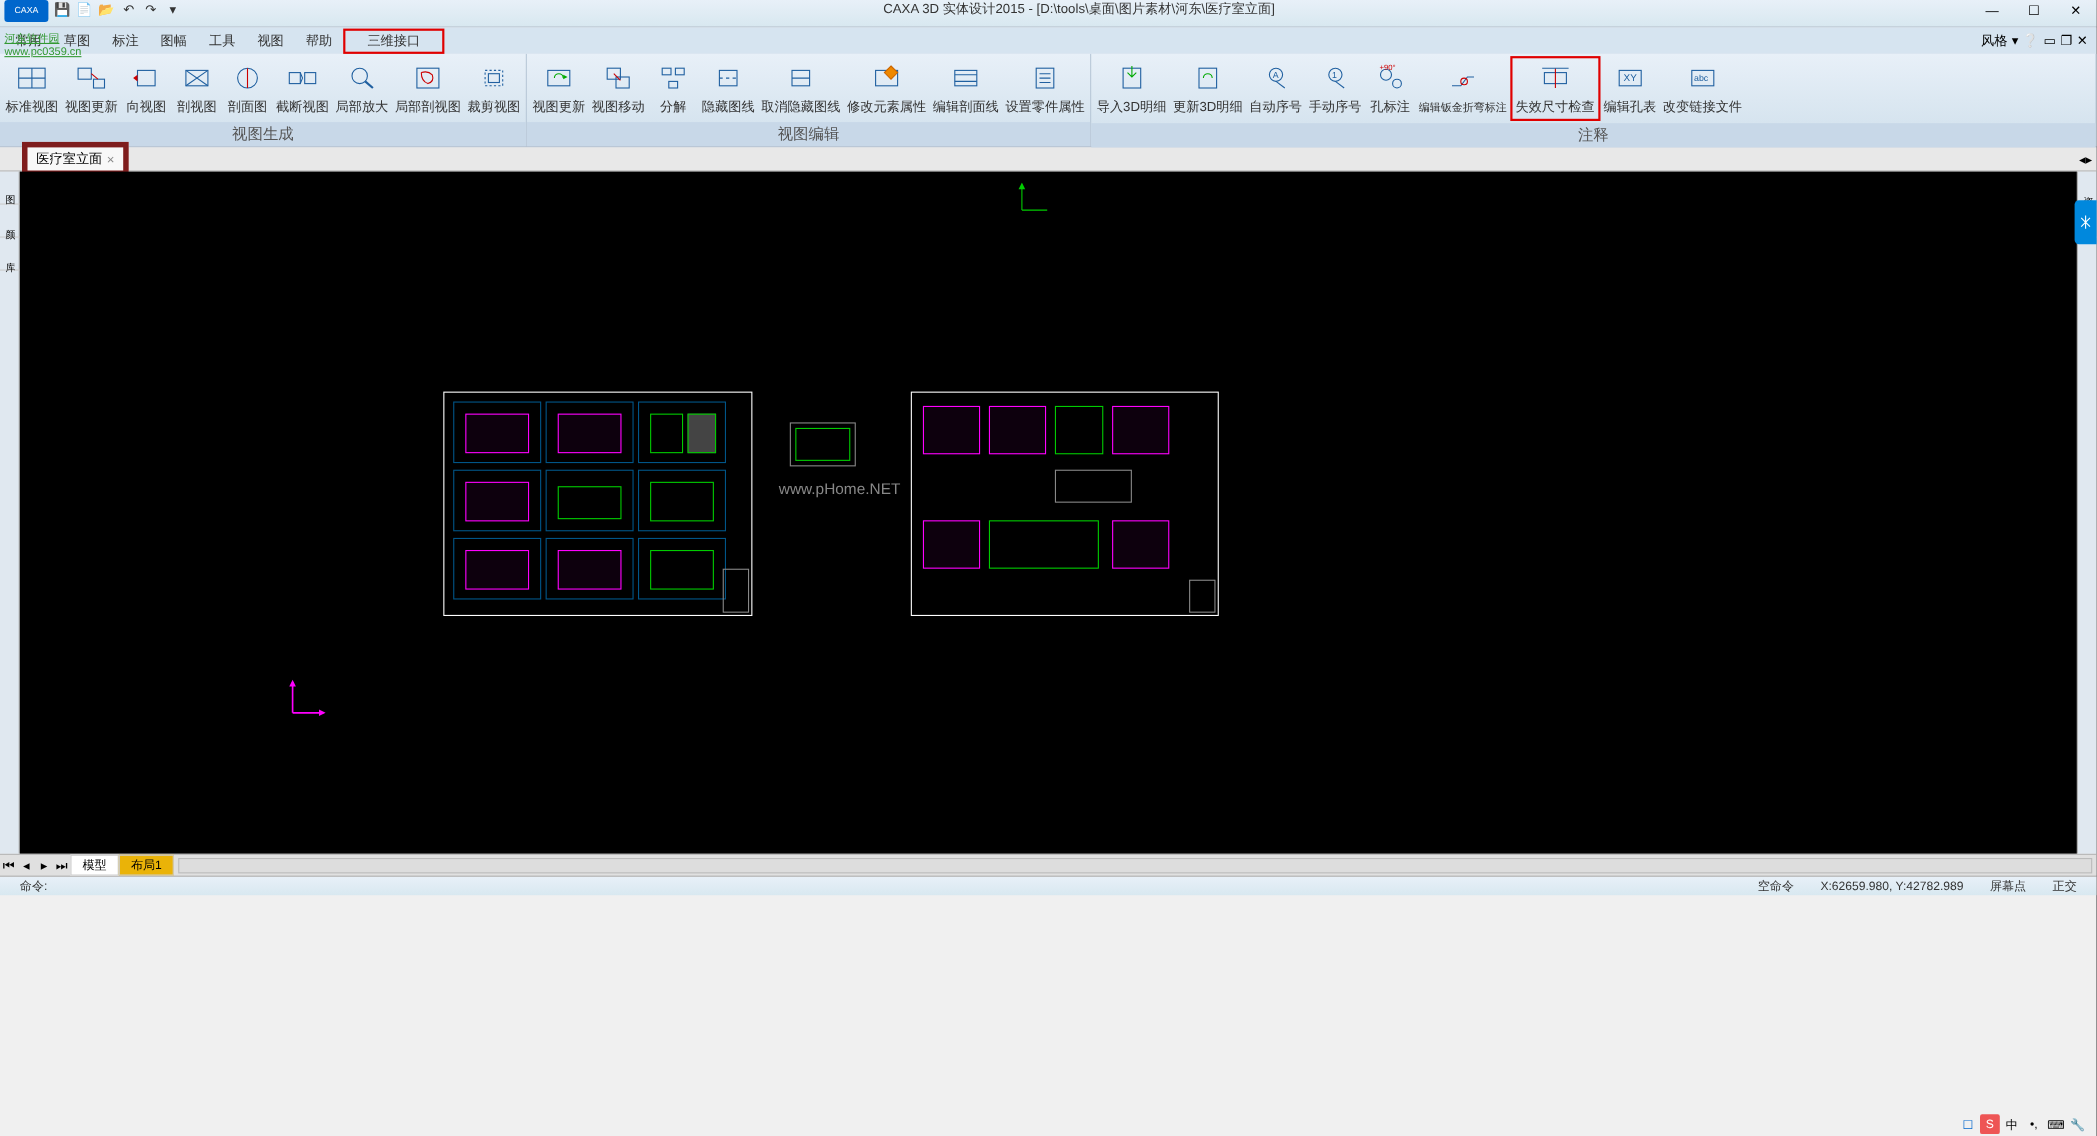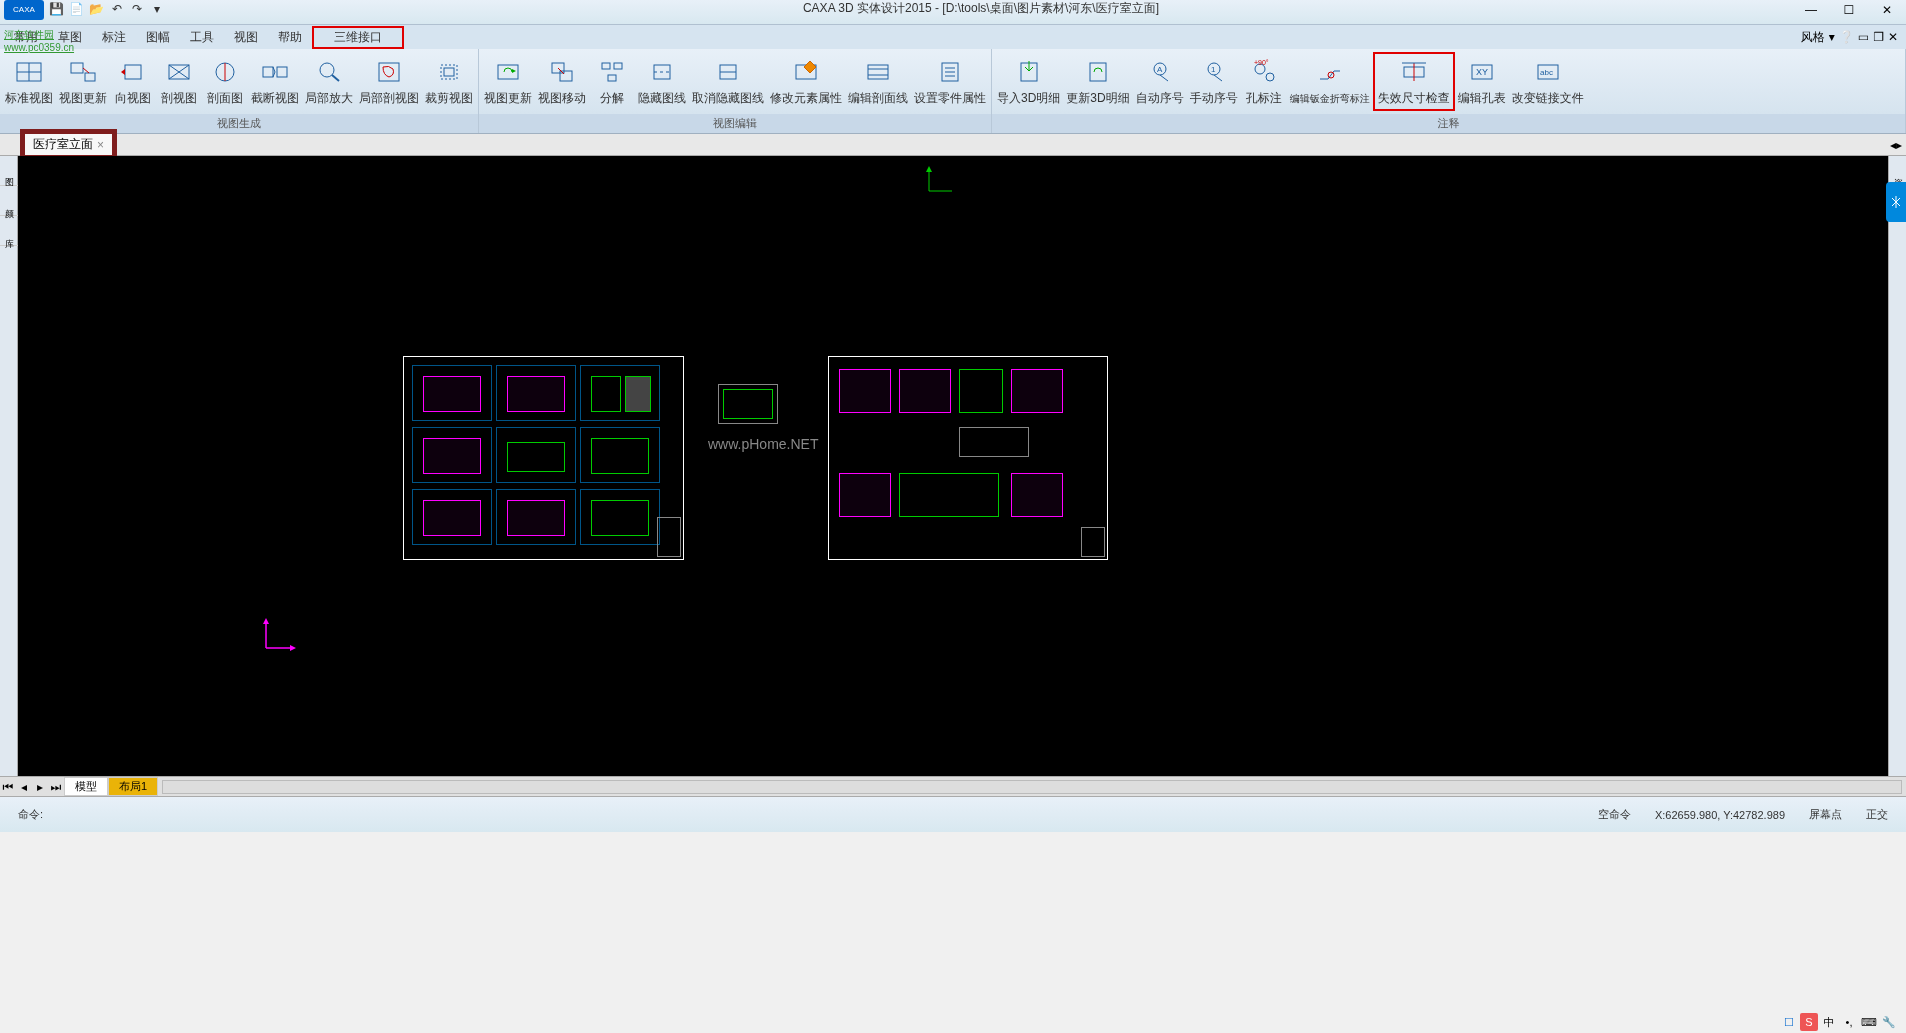--- a/index.html
+++ b/index.html
@@ -18,21 +18,21 @@
     .menu-item { padding: 3px 10px; cursor: pointer; color: #333; }
     .menu-item.highlighted { border: 2px solid #e00000; padding: 1px 20px; }
     .menu-right { margin-left: auto; display: flex; align-items: center; gap: 4px; padding-right: 8px; }
     
     .ribbon { height: 85px; background: linear-gradient(#e8f0f8, #d0e0ec); border-bottom: 1px solid #a0b0c0; display: flex; }
     .ribbon-group { border-right: 1px solid #b8c8d8; display: flex; flex-direction: column; }
     .ribbon-buttons { flex: 1; display: flex; align-items: center; padding: 2px; }
     .ribbon-btn { display: flex; flex-direction: column; align-items: center; justify-content: center; padding: 2px 3px; cursor: pointer; min-width: 46px; }
     .ribbon-icon { width: 32px; height: 32px; display: flex; align-items: center; justify-content: center; color: #2060a0; }
     .ribbon-label { font-size: 12px; color: #333; margin-top: 2px; white-space: nowrap; text-align: center; }
-    .ribbon-group-label { text-align: center; font-size: 11px; color: #555; padding: 2px; background: #c8d8e8; }
+    .ribbon-group-label { text-align: center; font-size: 14px; color: #555; padding: 2px; background: #c8d8e8; }
     .ribbon-highlight { border: 2px solid #e00000; }
     
     .tabbar { height: 22px; background: #e8e8e8; display: flex; align-items: center; border-bottom: 1px solid #aaa; }
     .doc-tab { padding: 2px 8px; background: #f8f8f8; border: 5px solid #7f1d1d; display: flex; align-items: center; gap: 4px; margin-left: 20px; }
     .doc-tab-close { cursor: pointer; color: #888; }
     
     .viewport-wrap { display: flex; height: 620px; justify-content: center; }
     .side-tools { width: 18px; background: #e0e8f0; display: flex; flex-direction: column; border-right: 1px solid #aaa; }
     .side-tool { width: 18px; height: 30px; border-bottom: 1px solid #ccc; cursor: pointer; writing-mode: vertical-rl; font-size: 9px; display: flex; align-items: center; justify-content: center; }
     .side-right { border-left: 1px solid #aaa; border-right: none; }
@@ -49,21 +49,21 @@
     .cell-content { position: absolute; border: 1px solid #f0f; background: rgba(255,0,255,0.05); }
     .detail-box { position: absolute; border: 1px solid #0c0; }
     
     .mini-sheet { position: absolute; top: 228px; left: 700px; width: 60px; height: 40px; border: 1px solid #888; }
     
     .nav-bar { height: 20px; background: #e0e0e0; display: flex; align-items: center; border-top: 1px solid #aaa; }
     .nav-btn { width: 16px; height: 16px; display: flex; align-items: center; justify-content: center; cursor: pointer; }
     .nav-tab { padding: 1px 10px; background: #eab308; border: 1px solid #ccc; font-size: 11px; cursor: pointer; }
     .nav-tab.active { background: #fff; }
     
-    .statusbar { height: 36px; background: linear-gradient(#e8f0f8, #d8e8f0); display: flex; align-items: center; padding: 0 8px; border-top: 1px solid #aaa; }
+    .statusbar { height: 18px; background: linear-gradient(#e8f0f8, #d8e8f0); display: flex; align-items: center; padding: 0 8px; border-top: 1px solid #aaa; }
     .status-item { padding: 0 10px; font-size: 11px; color: #333; }
     .status-right { margin-left: auto; display: flex; align-items: center; gap: 4px; }
     
     .right-panel { position: absolute; right: 0; top: 182px; width: 20px; height: 40px; background: #0088dd; border-radius: 4px 0 0 4px; display: flex; align-items: center; justify-content: center; color: white; cursor: pointer; }
     
     .tray { position: absolute; right: 8px; bottom: 2px; display: flex; gap: 2px; }
     .tray-icon { width: 18px; height: 18px; display: flex; align-items: center; justify-content: center; font-size: 11px; }
     
     svg { display: block; }
   </style>

